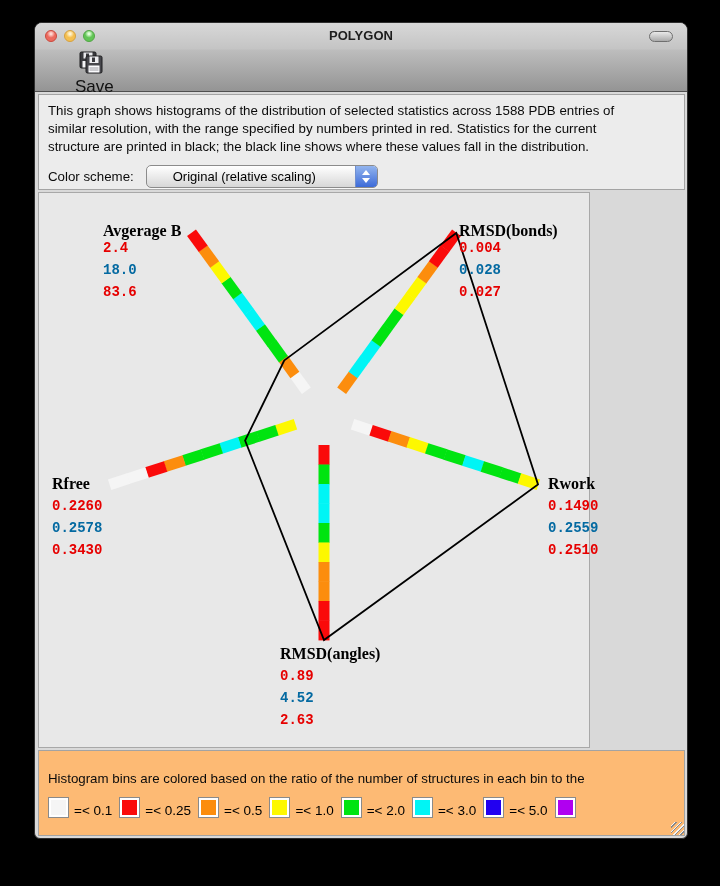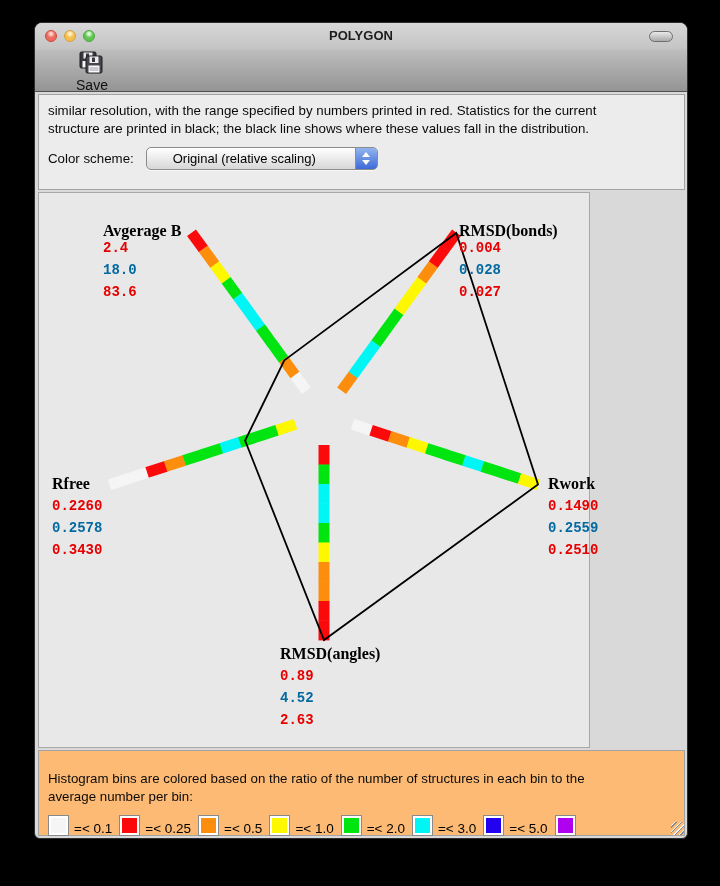--- a/index.html
+++ b/index.html
@@ -10,21 +10,21 @@
   .titlebar{position:absolute;left:0;top:0;right:0;height:26px;}
   .traffic{position:absolute;left:10px;top:7px;display:flex;gap:7px;}
   .light{width:12px;height:12px;border-radius:50%;display:inline-block;box-sizing:border-box;}
   .light.red{background:radial-gradient(circle at 50% 28%,#ffd5cf 0 10%,rgba(255,255,255,0) 45%),#ec6a5e;border:1px solid #c94a3f;}
   .light.yellow{background:radial-gradient(circle at 50% 28%,#fff3cf 0 10%,rgba(255,255,255,0) 45%),#f5bf4f;border:1px solid #d3a043;}
   .light.green{background:radial-gradient(circle at 50% 28%,#e0ffd8 0 10%,rgba(255,255,255,0) 45%),#61c555;border:1px solid #53a546;}
   .title{position:absolute;left:0;right:0;top:5px;text-align:center;font-size:13px;font-weight:bold;color:#1d1d1d;}
   .toolbar-pill{position:absolute;right:14px;top:8px;width:24px;height:11px;border-radius:6px;background:linear-gradient(#e9e9e9,#aaa);border:1px solid #6f6f6f;box-sizing:border-box;}
   .save-btn{position:absolute;left:40px;top:28px;width:34px;height:38px;text-align:center;cursor:default;}
   .save-btn svg{display:block;margin:0 auto;}
-  .save-label{font-size:14px;color:#111;margin-top:2px;}
+  .save-label{font-size:17px;color:#111;margin-top:2px;}
   
   .desc-panel{position:absolute;left:3px;top:71px;width:647px;height:96px;background:#ececec;border:1px solid #a3a3a3;box-sizing:border-box;padding:7px 9px;}
   .desc-line{font-size:13.3px;color:#0b0b0b;line-height:18px;white-space:nowrap;}
   .scheme-row{margin-top:9px;display:flex;align-items:center;}
   .scheme-label{font-size:13.3px;color:#0b0b0b;margin-right:12px;}
   .select{position:relative;width:232px;height:23px;border:1px solid #8b8b8b;border-radius:5px;background:linear-gradient(#ffffff,#d7d7d7);box-shadow:0 1px 1px rgba(255,255,255,.7);box-sizing:border-box;}
   .select-value{position:absolute;left:10px;top:3px;font-size:13px;color:#000;margin-left:16px;}
   .stepper{position:absolute;right:0;top:0;bottom:0;width:21px;border-left:1px solid #6f8fd0;border-radius:0 4px 4px 0;background:linear-gradient(#92b4ee,#3d6bd8);}
   .stepper .tri{position:absolute;left:50%;transform:translateX(-50%);width:0;height:0;border-left:4px solid transparent;border-right:4px solid transparent;}
   .stepper .up{top:4px;border-bottom:5px solid #fff;}
@@ -71,20 +71,21 @@
         <rect x="13" y="6.5" width="3" height="4.5" fill="#3a3a3e"></rect>
         <rect x="9.5" y="14.5" width="11" height="7" fill="#fbfbfd"></rect>
         <line x1="10.5" y1="17" x2="19.5" y2="17" stroke="#9a9aa0" stroke-width="1"></line>
         <line x1="10.5" y1="19" x2="19.5" y2="19" stroke="#9a9aa0" stroke-width="1"></line>
       </svg>
       <div class="save-label">Save</div>
     </div>
   </div>
 
   <div class="desc-panel">
+    <div class="desc-line">This graph shows histograms of the distribution of selected statistics across 1588 PDB entries of</div>
     <div class="desc-line">similar resolution, with the range specified by numbers printed in red.  Statistics for the current</div>
     <div class="desc-line">structure are printed in black; the black line shows where these values fall in the distribution.</div>
     <div class="scheme-row">
       <span class="scheme-label">Color scheme:</span>
       <div class="select">
         <span class="select-value">Original (relative scaling)</span>
         <span class="stepper">
           <span class="tri up"></span>
             <span class="tri down"></span>
         </span>
@@ -175,21 +176,20 @@
         <div class="axis-value extreme" style="left: 241px; top: 519px;">2.63</div>
         <div class="axis-label" style="left: 13px; top: 282px;">Rfree</div>
         <div class="axis-value extreme" style="left: 13px; top: 305px;">0.2260</div>
         <div class="axis-value cur" style="left: 13px; top: 327px;">0.2578</div>
         <div class="axis-value extreme" style="left: 13px; top: 349px;">0.3430</div>
       </div>
   </div>
 
   <div class="legend-panel">
     <div class="legend-line">Histogram bins are colored based on the ratio of the number of structures in each bin to the</div>
-    <div class="legend-line">average number per bin:</div>
     <div class="legend-bins" id="legend-bins">
         <span class="swatch">
           <span class="swatch-inner" style="background: rgb(245, 245, 245);"></span>
         </span>
         <span class="bin-label">=&lt; 0.1</span>
         <span class="swatch">
           <span class="swatch-inner" style="background: rgb(250, 10, 10);"></span>
         </span>
         <span class="bin-label">=&lt; 0.25</span>
         <span class="swatch">

